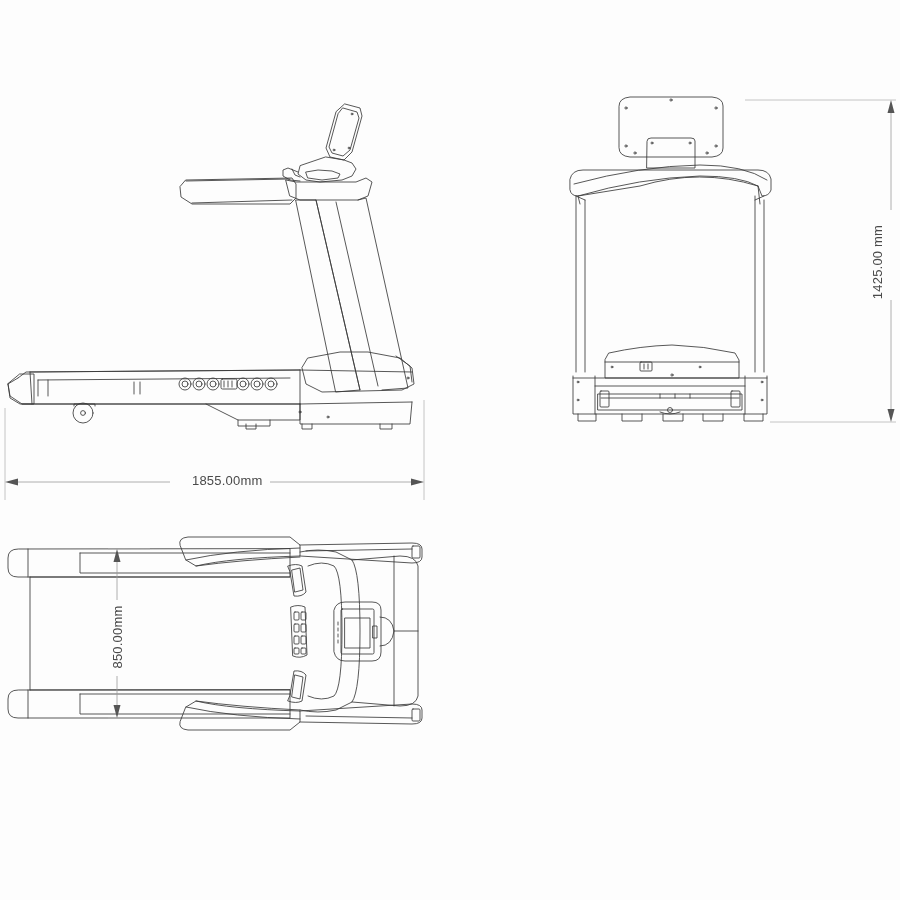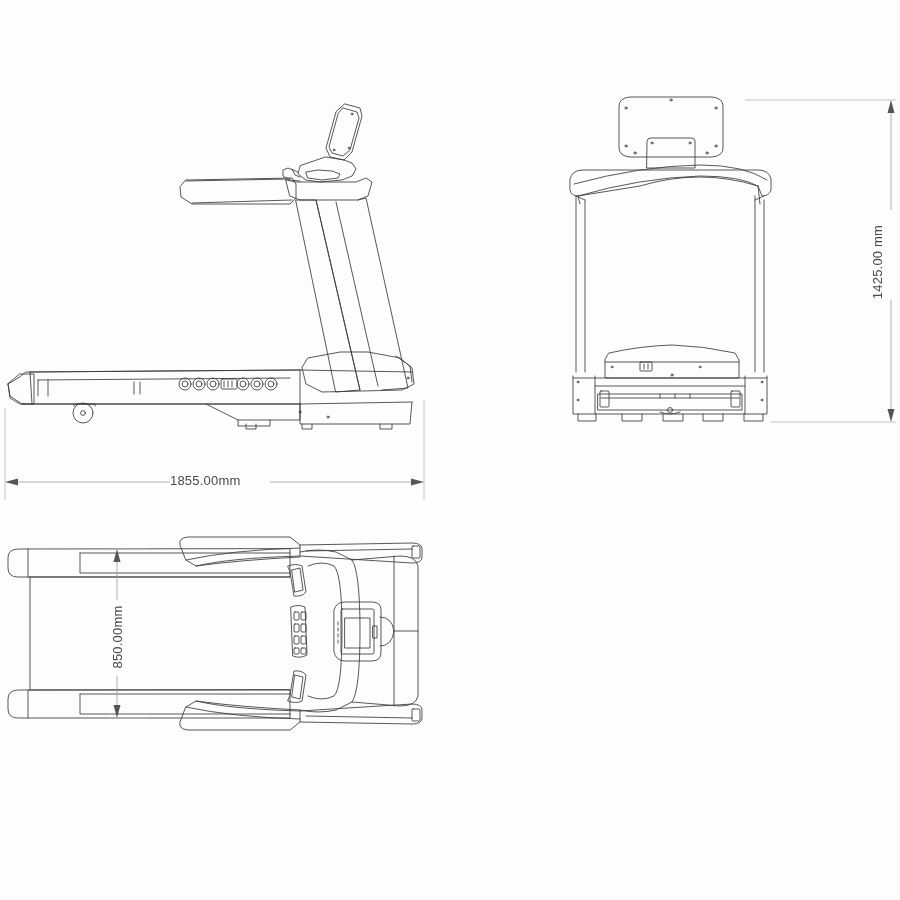--- a/index.html
+++ b/index.html
@@ -1,21 +1,21 @@
 <!DOCTYPE html>
 <html><head>
 <meta charset="utf-8">
 <style>
   html,body{margin:0;padding:0;background:#ffffff;}
   body{width:900px;height:900px;position:relative;overflow:hidden;
        font-family:"Liberation Sans","DejaVu Sans",sans-serif;background:#fdfdfd;}
   #sheet{position:absolute;inset:0;width:900px;height:900px;}
   .dim-label{position:absolute;color:#4a4a4a;font-size:13px;letter-spacing:.2px;
              white-space:nowrap;font-family:"Liberation Sans","DejaVu Sans",sans-serif;}
-  #lbl-length{left:170px;top:473px;}
+  #lbl-length{left:192px;top:473px;}
   #lbl-height{left:877px;top:262px;transform:translate(-50%,-50%) rotate(-90deg);transform-origin:center center;}
   #lbl-width{left:117px;top:637px;transform:translate(-50%,-50%) rotate(-90deg);transform-origin:center center;}
   svg{display:block;}
 </style>
 </head>
 <body>
 
 <svg id="sheet" viewBox="0 0 900 900" xmlns="http://www.w3.org/2000/svg">
 
   <rect x="0" y="0" width="900" height="900" fill="#fdfdfd"></rect>

